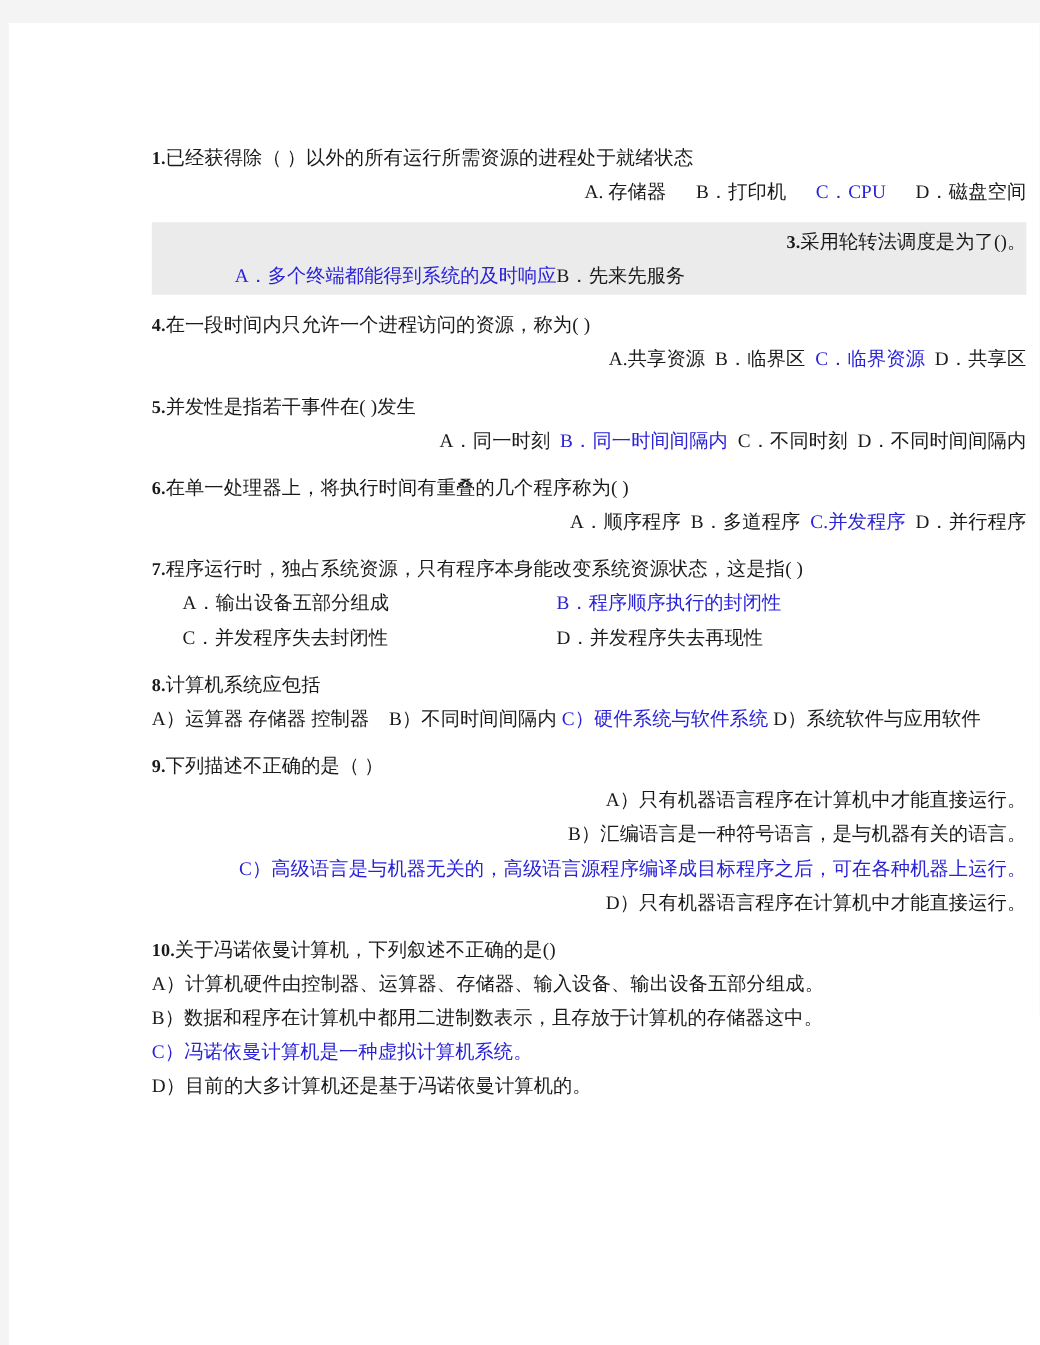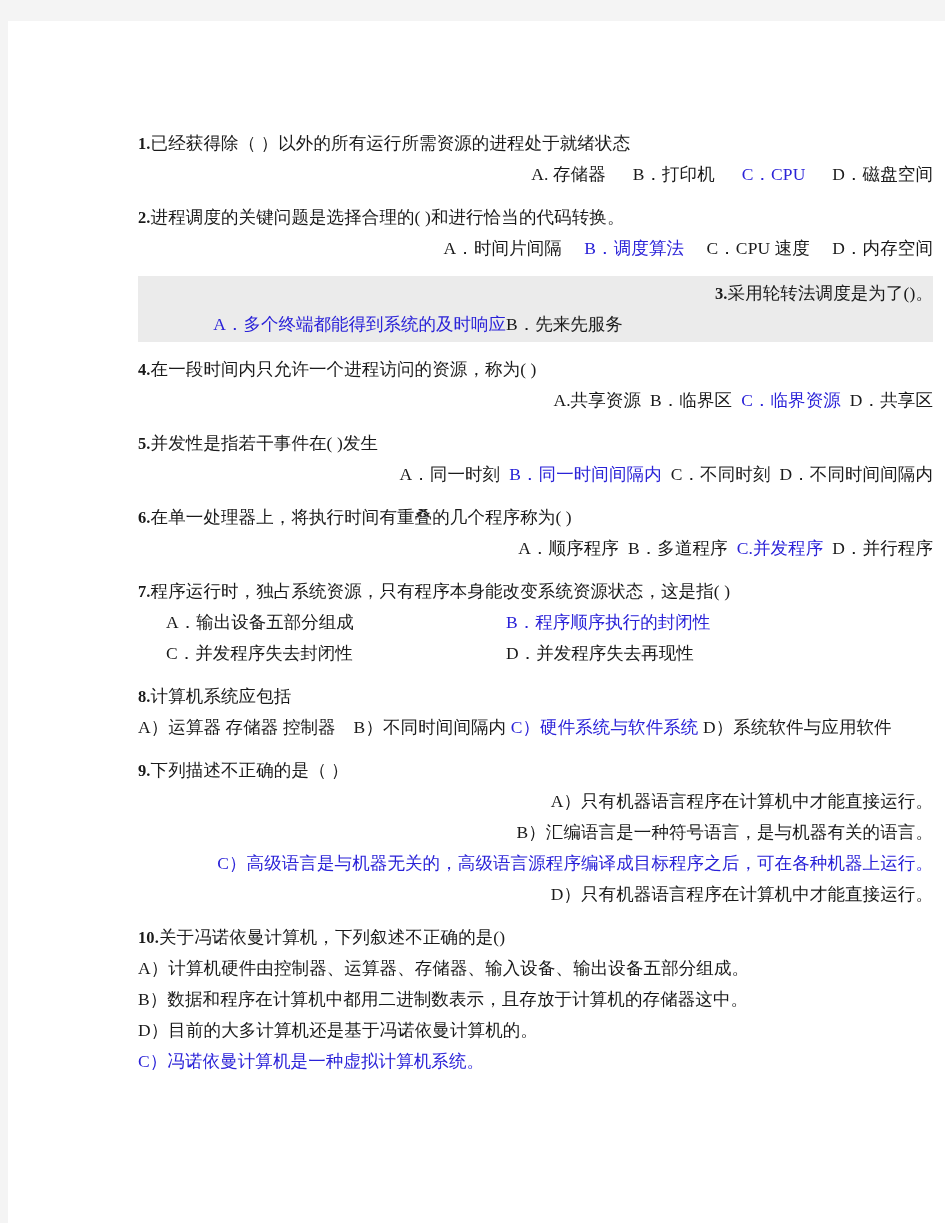--- a/index.html
+++ b/index.html
@@ -110,31 +110,20 @@
           <span class="q-num">1.</span><span>已经获得除（   ）以外的所有运行所需资源的进程处于就绪状态</span>
         </div>
         <div class="opt-line indent">
           <span>A. 存储器</span>&nbsp;&nbsp;&nbsp;&nbsp;&nbsp;
           <span>B．打印机</span>&nbsp;&nbsp;&nbsp;&nbsp;&nbsp;
           <span class="ans">C．CPU</span>&nbsp;&nbsp;&nbsp;&nbsp;&nbsp;
           <span>D．磁盘空间</span>
         </div>
       </div>
 
-      <div class="question">
-        <div class="q-stem">
-          <span class="q-num">2.</span><span>进程调度的关键问题是选择合理的( )和进行恰当的代码转换。</span>
-        </div>
-        <div class="opt-line indent">
-          <span>A．时间片间隔</span>&nbsp;&nbsp;&nbsp;&nbsp;
-          <span class="ans">B．调度算法</span>&nbsp;&nbsp;&nbsp;&nbsp;
-          <span>C．CPU 速度</span>&nbsp;&nbsp;&nbsp;&nbsp;
-          <span>D．内存空间</span>
-        </div>
-      </div>
 
       <div class="question shaded">
         <div class="q-stem">
           <span class="q-num">3.</span><span>采用轮转法调度是为了()。</span>
         </div>
         <div class="opt-row">
           <span class="col col-a ans">A．多个终端都能得到系统的及时响应</span>
           <span class="col col-b">B．先来先服务</span>
         </div>
       </div>
@@ -210,19 +199,19 @@
         <div class="opt-line indent ans">C）高级语言是与机器无关的，高级语言源程序编译成目标程序之后，可在各种机器上运行。</div>
         <div class="opt-line indent">D）只有机器语言程序在计算机中才能直接运行。</div>
       </div>
 
       <div class="question">
         <div class="q-stem">
           <span class="q-num">10.</span><span>关于冯诺依曼计算机，下列叙述不正确的是()</span>
         </div>
         <div class="opt-line noindent">A）计算机硬件由控制器、运算器、存储器、输入设备、输出设备五部分组成。</div>
         <div class="opt-line noindent">B）数据和程序在计算机中都用二进制数表示，且存放于计算机的存储器这中。</div>
+        <div class="opt-line noindent ans">C）冯诺依曼计算机是一种虚拟计算机系统。</div>
         <div class="opt-line noindent">D）目前的大多计算机还是基于冯诺依曼计算机的。</div>
-        <div class="opt-line noindent ans">C）冯诺依曼计算机是一种虚拟计算机系统。</div>
       </div>
 
     </div>
   </div>
 </div>
 
 </body></html>

